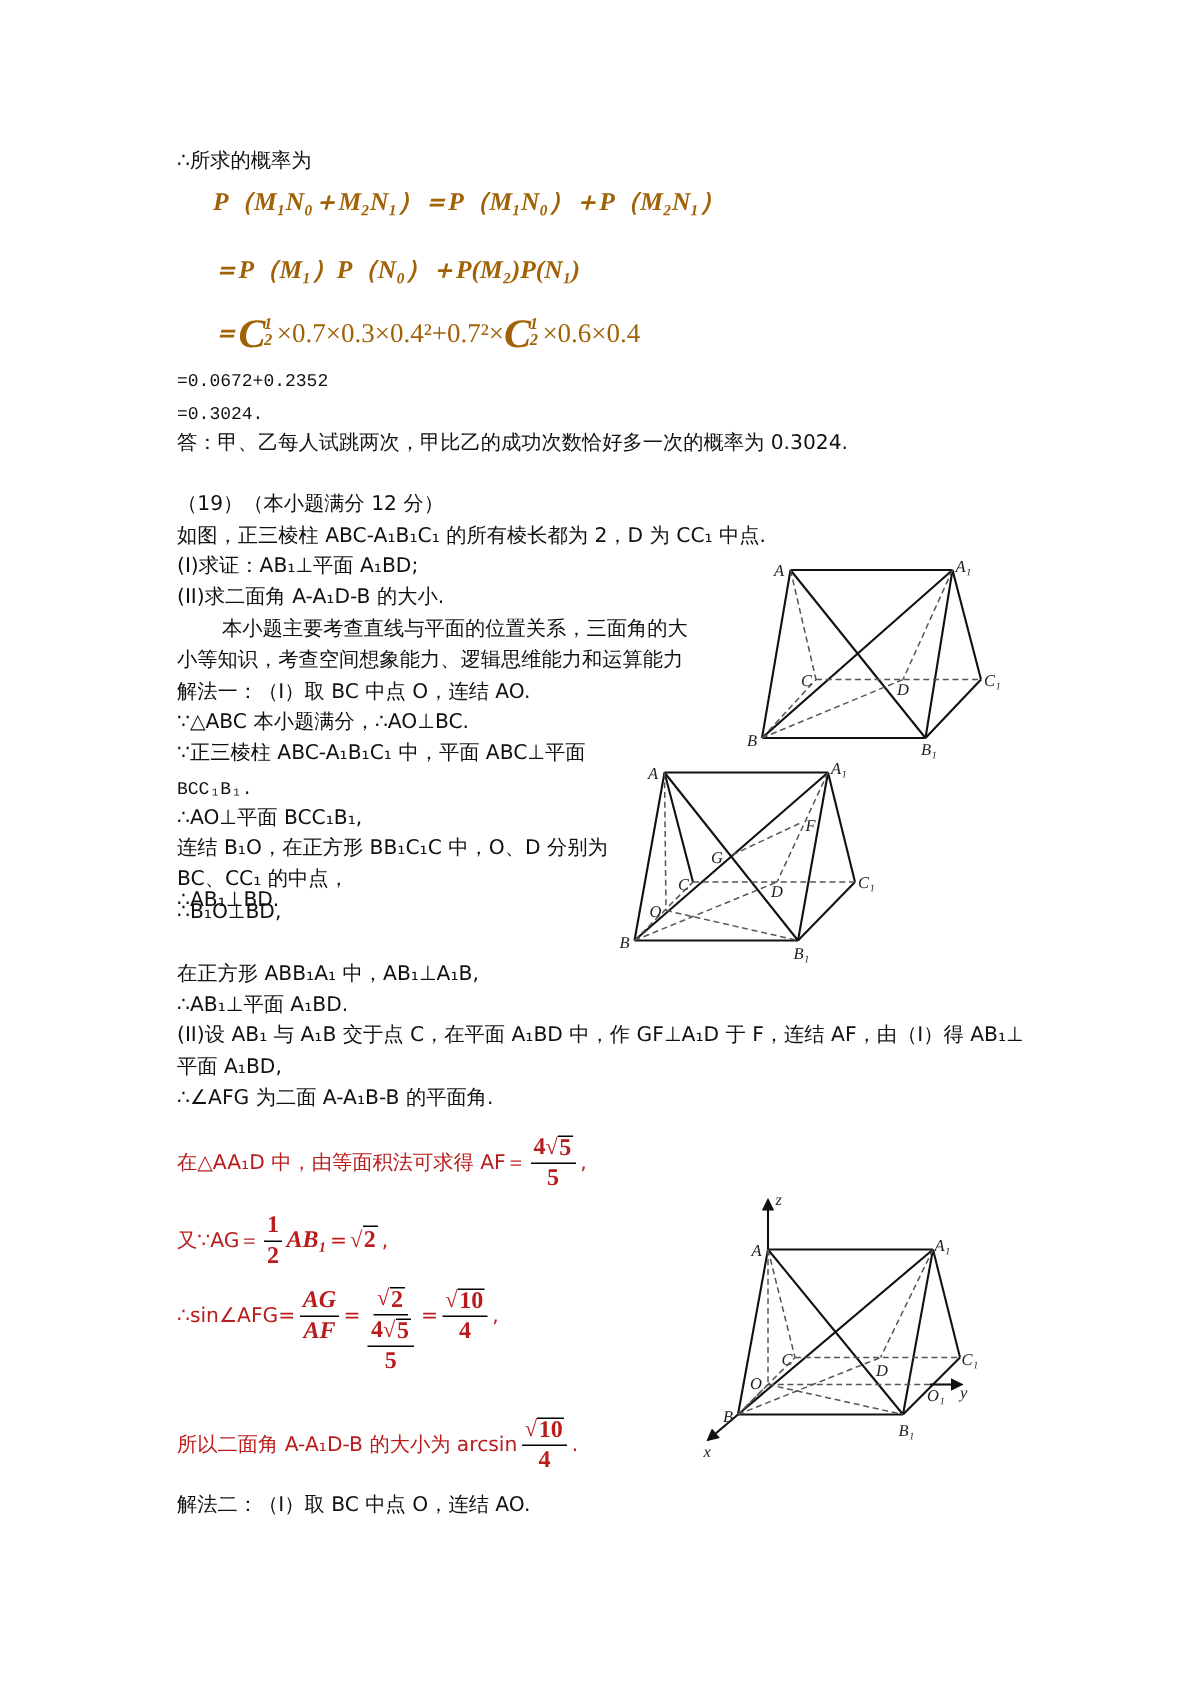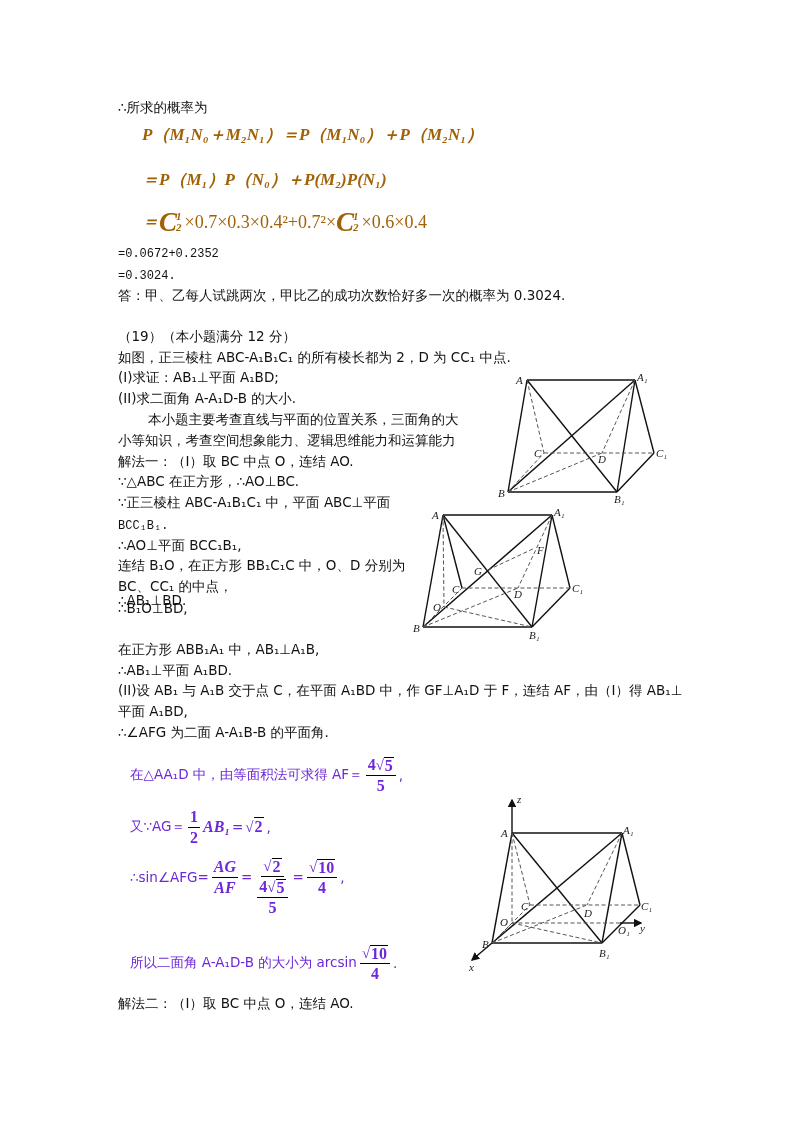--- a/index.html
+++ b/index.html
@@ -3,21 +3,21 @@
 <meta charset="utf-8">
 <style>
   html, body { margin:0; padding:0; background:#ffffff; }
   #page { position:relative; width:794px; height:1123px; background:#ffffff; overflow:hidden; color:#000;border-radius:18px; }
   .ln { position:absolute; left:118px; white-space:nowrap; font-family:"DejaVu Sans", sans-serif; font-size:13.5px; line-height:16px; color:#111; }
   .sm { font-size:12px; font-family:Liberation Mono, monospace; }
   .math { position:absolute; left:118px; white-space:nowrap; font-family:"Liberation Serif", serif; font-weight:bold; font-style:italic; font-size:17px; line-height:20px; color:#a16207;margin-left:24px; }
   .bigc { font-family:"Liberation Serif", serif; font-weight:bold; font-style:italic; font-size:27px; line-height:26px; }
   .cstack { display:inline-flex; flex-direction:column; vertical-align:middle; font-family:"Liberation Serif", serif; font-weight:bold; font-size:11px; line-height:11px; margin-left:-1px; margin-right:3px; }
   .plain { font-family:"Liberation Serif", serif; font-style:normal; font-weight:normal; font-size:18px; }
-  .fl { position:absolute; left:130px; height:40px; display:flex; align-items:center; white-space:nowrap; font-family:"DejaVu Sans", sans-serif; font-size:13.5px; color:#6d28d9;text-align:center; }
+  .fl { position:absolute; left:118px; height:40px; display:flex; align-items:center; white-space:nowrap; font-family:"DejaVu Sans", sans-serif; font-size:13.5px; color:#b91c1c;text-align:center; }
   .frac { display:inline-flex; flex-direction:column; align-items:center; margin:0 3px; font-family:"Liberation Serif", serif; font-weight:bold; font-size:16px; line-height:18px; }
   .frac .num { border-bottom:1.3px solid #000; padding:0 2px 1px 2px; display:flex; align-items:flex-end; justify-content:center; }
   .frac .den { padding:1px 2px 0 2px; display:flex; justify-content:center; }
   .frac .it { font-style:italic; }
   .rad { font-weight:normal; font-size:15px; }
   .radicand { border-top:1.2px solid #000; padding:0 1px; line-height:16px; }
   .bi { font-family:"Liberation Serif", serif; font-weight:bold; font-style:italic; font-size:16px; }
   .sqrt-inline { font-family:"Liberation Serif", serif; font-weight:bold; font-size:16px; }
   svg#figs { position:absolute; left:0; top:0; }
   svg text { font-family:"Liberation Serif", serif; font-style:italic; font-size:11px; fill:#222; }
@@ -52,21 +52,21 @@
   <div class="ln" style="top:287px">答：甲、乙每人试跳两次，甲比乙的成功次数恰好多一次的概率为 0.3024.</div>
 
   <div class="ln" style="top:328px">（19）（本小题满分 12 分）</div>
   <div class="ln" style="top:349px">如图，正三棱柱 ABC-A₁B₁C₁ 的所有棱长都为 2，D 为 CC₁ 中点.</div>
   <div class="ln" style="top:369px">(I)求证：AB₁⊥平面 A₁BD;</div>
   <div class="ln" style="top:390px">(II)求二面角 A-A₁D-B 的大小.</div>
   <div class="ln" style="top:411px; left:148px">本小题主要考查直线与平面的位置关系，三面角的大</div>
   <div class="ln" style="top:432px">小等知识，考查空间想象能力、逻辑思维能力和运算能力</div>
 
   <div class="ln" style="top:453px">解法一：（I）取 BC 中点 O，连结 AO.</div>
-  <div class="ln" style="top:473px">∵△ABC 在正方形，∴AO⊥BC.</div>
+  <div class="ln" style="top:473px">∵△ABC 本小题满分，∴AO⊥BC.</div>
   <div class="ln" style="top:494px">∵正三棱柱 ABC-A₁B₁C₁ 中，平面 ABC⊥平面</div>
   <div class="ln sm" style="top:518px">BCC₁B₁.</div>
   <div class="ln" style="top:537px">∴AO⊥平面 BCC₁B₁,</div>
   <div class="ln" style="top:557px">连结 B₁O，在正方形 BB₁C₁C 中，O、D 分别为</div>
   <div class="ln" style="top:578px">BC、CC₁ 的中点，</div>
   <div class="ln" style="top:600px">∴B₁O⊥BD,</div>
   <div class="ln" style="top:592px">∴AB₁⊥BD.</div>
   <div class="ln" style="top:641px">在正方形 ABB₁A₁ 中，AB₁⊥A₁B,</div>
   <div class="ln" style="top:662px">∴AB₁⊥平面 A₁BD.</div>
   <div class="ln" style="top:682px">(II)设 AB₁ 与 A₁B 交于点 C，在平面 A₁BD 中，作 GF⊥A₁D 于 F，连结 AF，由（I）得 AB₁⊥</div>

